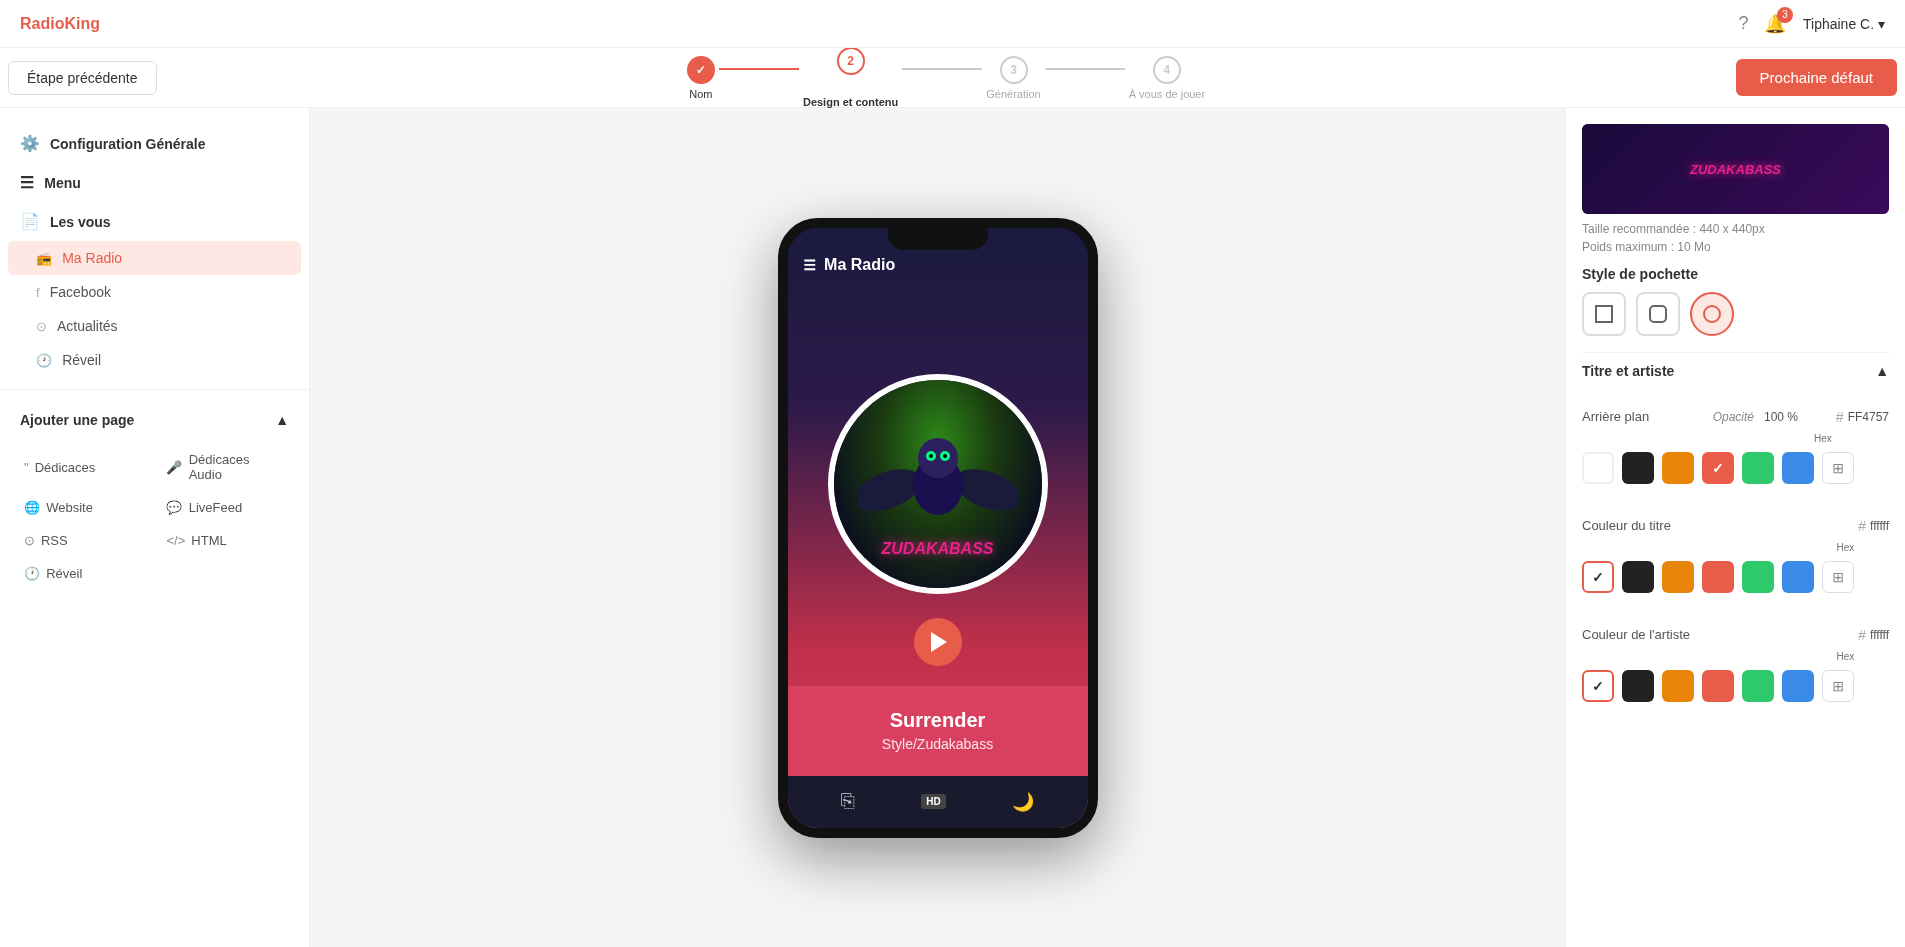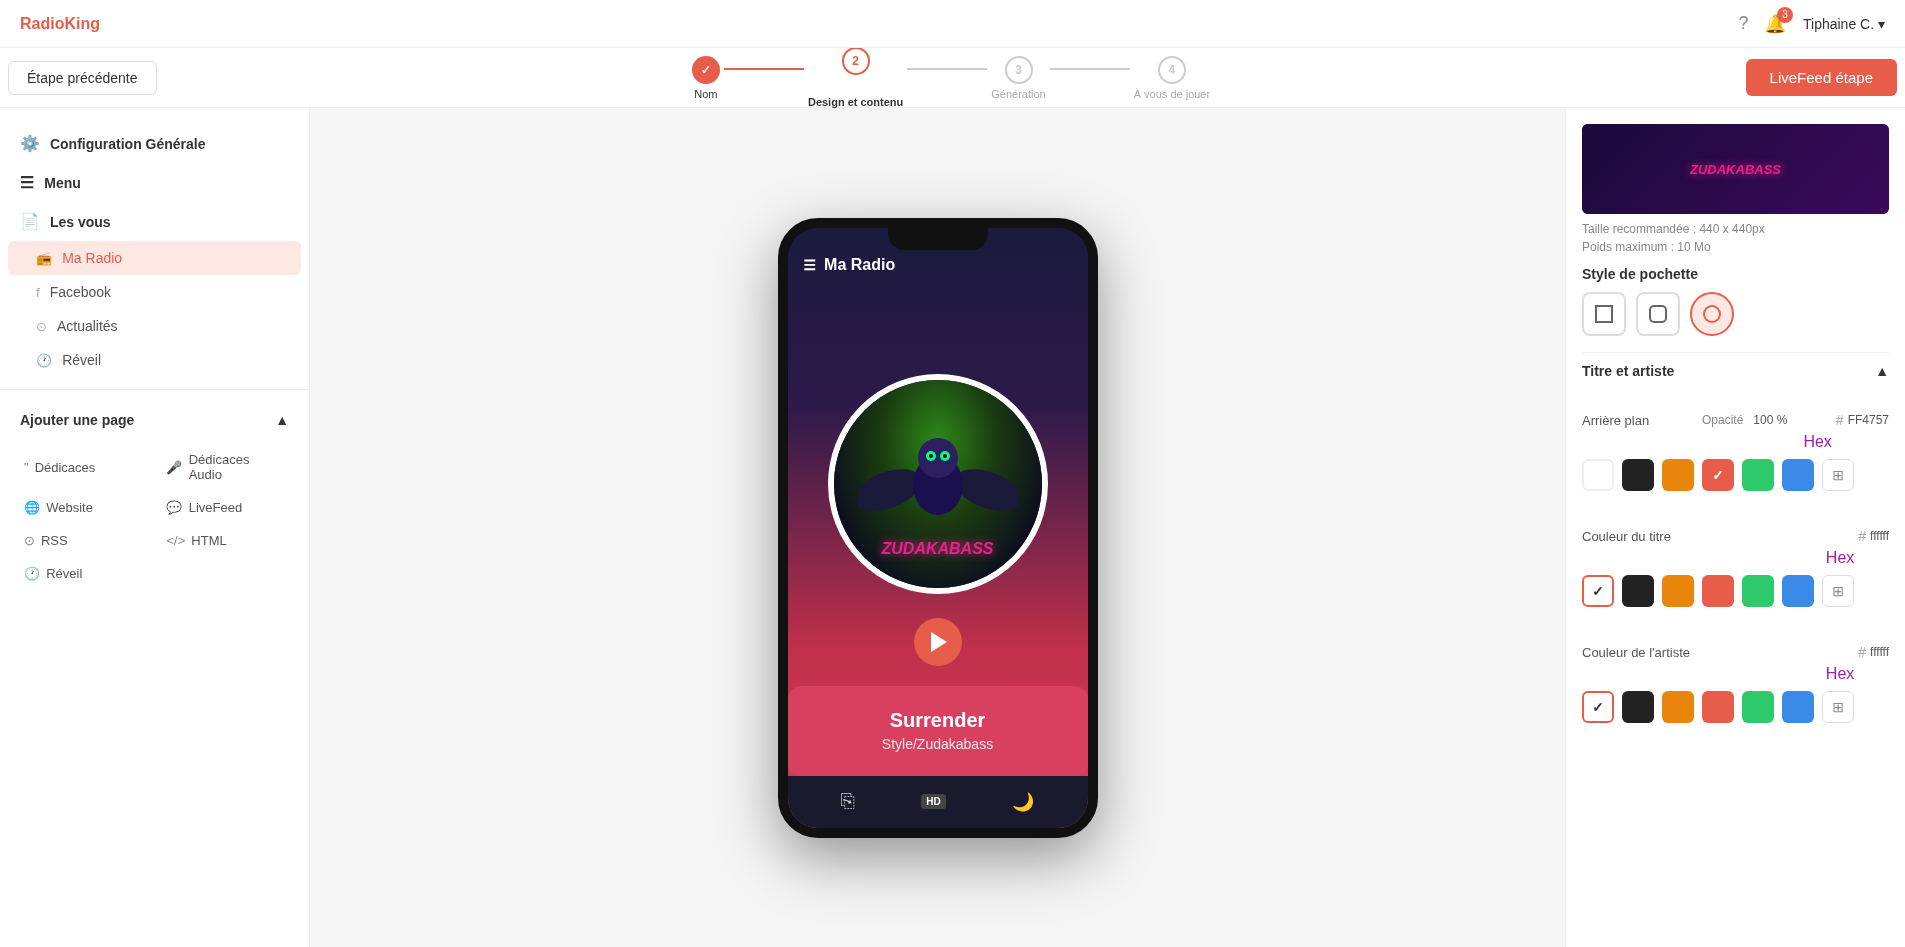--- a/index.html
+++ b/index.html
@@ -149,21 +149,21 @@
     .play-btn-overlay {
       position: absolute; bottom: 20px; left: 50%; transform: translateX(-50%);
       width: 48px; height: 48px; border-radius: 50%;
       background: #e85d4a; display: flex; align-items: center; justify-content: center;
       cursor: pointer; z-index: 5;
     }
     .play-triangle { width: 0; height: 0; border-top: 10px solid transparent; border-bottom: 10px solid transparent; border-left: 16px solid #fff; margin-left: 3px; }
 
     .phone-song-area {
       background: #d94060; padding: 16px; text-align: center; min-height: 90px;
-      display: flex; flex-direction: column; align-items: center; justify-content: center; border-radius: 13px;
+      display: flex; flex-direction: column; align-items: center; justify-content: center;
     }
     .phone-song-title { color: #fff; font-size: 20px; font-weight: 700; }
     .phone-song-artist { color: rgba(255,255,255,0.85); font-size: 14px; margin-top: 4px; }
 
     .phone-footer {
       background: #1a1a2e; display: flex; align-items: center; justify-content: space-around;
       padding: 10px 20px; height: 52px;
     }
     .phone-footer-btn {
       color: #ccc; font-size: 18px; cursor: pointer;
@@ -216,23 +216,23 @@
     }
     .section-collapsible-title { font-size: 14px; font-weight: 600; color: #333; }
 
     .color-section { margin-bottom: 14px; }
     .color-section-header {
       display: flex; align-items: center; justify-content: space-between;
       margin-bottom: 8px;
     }
     .color-section-label { font-size: 13px; color: #555; }
     .color-opacity-row { display: flex; align-items: center; gap: 10px; }
-    .opacity-label { font-size: 12px; color: #888; }
+    .opacity-label { font-size: 12px; color: #888; font-style: italic; }
     .opacity-value { font-size: 12px; color: #555; font-weight: 500; }
-    .hex-label { font-size: 16px; color: #a21caf; margin-top: 44px; }
+    .hex-label { font-size: 10px; color: #737373; margin-top: 44px; }
     .hex-value { font-size: 12px; color: #555; font-weight: 500; }
 
     .color-swatches { display: flex; gap: 8px; align-items: center; flex-wrap: wrap; margin-top: 6px; }
     .color-swatch {
       width: 32px; height: 32px; border-radius: 6px; cursor: pointer;
       border: 2px solid transparent; display: flex; align-items: center; justify-content: center;
     }
     .color-swatch.selected { border-color: #333; }
     .color-swatch.white-bg { background: #fff; border: 2px solid #eee; }
     .swatch-check { color: #fff; font-size: 14px; font-weight: bold; }
@@ -293,21 +293,21 @@
       </div>
       <div class="step-line inactive"></div>
     </div>
 
     <div style="display:flex;flex-direction:column;align-items:center;">
       <div class="step-circle inactive">4</div>
       <span class="step-label inactive">À vous de jouer</span>
     </div>
   </div>
 
-  <button class="next-btn">LiveFeed étape</button>
+  <button class="next-btn">Prochaine défaut</button>
 </div>
 
 <div class="main-layout">
 
   <div class="sidebar">
     <div class="sidebar-section-title">
       <span class="sidebar-icon">⚙️</span>
       <span>Configuration Générale</span>
     </div>
     <div class="sidebar-section-title">

